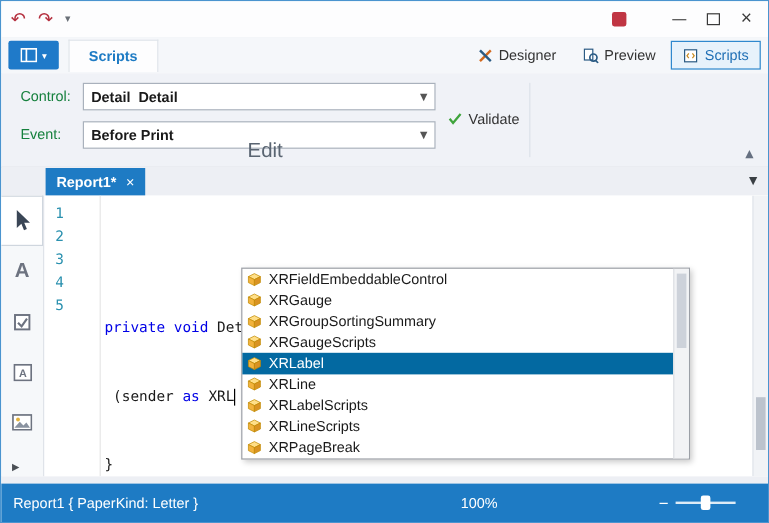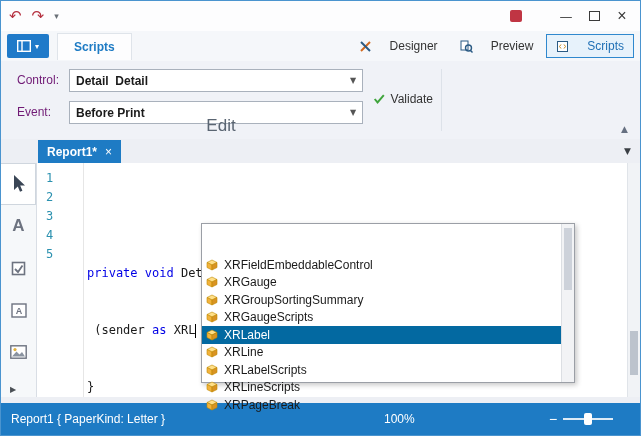--- a/index.html
+++ b/index.html
@@ -16,26 +16,26 @@
   .win-btn{width:28px;height:26px;display:flex;align-items:center;justify-content:center;color:#3a3a3a;font-size:13px;}
   .max-box{display:inline-block;width:9px;height:8px;border:1.4px solid #3a3a3a;}
   .close-glyph{font-size:16px;}
 
   
   .ribbon-tabs{position:absolute;left:0;top:30px;width:639px;height:30px;background:#f5f7fa;}
   .app-button{position:absolute;left:6px;top:3px;width:42px;height:24px;background:#1f7ac9;border-radius:2px;display:flex;align-items:center;justify-content:center;gap:4px;}
   .app-button .caret{color:#fff;font-size:8px;}
   .rtab{position:absolute;left:56px;top:2px;height:27px;padding:0 16px;display:flex;align-items:center;font-size:12px;font-weight:700;color:#1e7bc4;background:#fdfdfe;border:1px solid #dfe4ea;border-bottom:none;box-sizing:border-box;}
   .view-tabs{position:absolute;right:6px;top:3px;height:24px;display:flex;gap:4px;}
-  .vtab{height:24px;padding:0 9px;display:flex;align-items:center;gap:18px;font-size:12px;color:#333;box-sizing:border-box;}
+  .vtab{height:24px;padding:0 9px;display:flex;align-items:center;gap:5px;font-size:12px;color:#333;box-sizing:border-box;}
   .vtab.active{border:1px solid #2f88ce;background:#e7f2fb;color:#1f6fb5;}
 
   
   .ribbon-body{position:absolute;left:0;top:60px;width:639px;height:78px;background:#f0f2f7;border-bottom:1px solid #ccd3dc;box-sizing:content-box;}
-  .flabel{position:absolute;left:16px;font-size:12px;color:#701a75;line-height:23px;}
+  .flabel{position:absolute;left:16px;font-size:12px;color:#15803d;line-height:23px;}
   .row1{top:8px;} .row2{top:40px;}
   .combo{position:absolute;left:68px;width:294px;height:23px;background:#fff;border:1px solid #a9b1bc;box-sizing:border-box;display:flex;align-items:center;}
   .combo-value{flex:1;padding-left:6px;font-size:12px;font-weight:700;color:#1a1a1a;white-space:pre;overflow:hidden;}
   .combo-arrow{width:18px;text-align:center;color:#555;font-size:8px;}
   .validate{position:absolute;left:372px;top:5px;width:60px;height:66px;display:flex;flex-direction:row;align-items:center;justify-content:center;gap:5px;}
   .validate-label{font-size:12px;color:#333;}
   .group-caption{position:absolute;left:0;width:440px;bottom:3px;text-align:center;font-size:17px;color:#5a6572;}
   .group-sep{position:absolute;left:440px;top:8px;bottom:8px;width:1px;background:#dde2e9;}
   .ribbon-collapse{position:absolute;right:12px;bottom:5px;font-size:9px;color:#667081;}
 
@@ -60,21 +60,21 @@
   .code{position:absolute;left:50px;top:6px;right:13px;font-family:"DejaVu Sans Mono",monospace;font-size:12px;line-height:19px;color:#1a1a1a;white-space:pre;overflow:hidden;}
   .code .cl{height:19px;}
   .kw{color:#0000e6;}
   .caret-bar{display:inline-block;width:1px;height:14px;background:#000;vertical-align:middle;}
 
   .v-scroll{position:absolute;right:0;top:0;bottom:0;width:13px;background:#f1f3f6;border-left:1px solid #e0e4e9;box-sizing:border-box;}
   .v-thumb{position:absolute;left:2px;right:2px;top:168px;height:44px;background:#bcc3cd;}
 
   
   .popup{position:absolute;left:200px;top:222px;width:374px;height:160px;background:#fff;border:1px solid #9b9fa6;box-shadow:2px 2px 5px rgba(0,0,0,.22);box-sizing:border-box;z-index:5;}
-  .popup-list{position:absolute;left:0;top:0;right:13px;bottom:0;margin-top:32px;}
+  .popup-list{position:absolute;left:0;top:0;right:13px;bottom:0;}
   .popup-row{height:17.5px;display:flex;align-items:center;gap:6px;padding-left:4px;font-size:12px;color:#1a1a1a;}
   .popup-row.selected{background:#0369a1;color:#fff;align-items:center;}
   .popup-scroll{position:absolute;right:0;top:0;bottom:0;width:13px;background:#f2f3f5;border-left:1px solid #dcdfe3;box-sizing:border-box;}
   .popup-thumb{position:absolute;left:2px;right:2px;top:4px;height:62px;background:#cdd2da;}
 
   
   .bottom-strip{position:absolute;left:0;top:396px;width:639px;height:6px;background:#edeff4;}
   .statusbar{position:absolute;left:0;bottom:0;width:639px;height:32px;background:#1e7bc4;color:#fff;padding-left:40px;}
   .sb-left{position:absolute;left:10px;top:0;bottom:0;display:flex;align-items:center;font-size:12px;}
   .sb-zoom-label{position:absolute;left:383px;top:0;bottom:0;display:flex;align-items:center;font-size:12px;}

